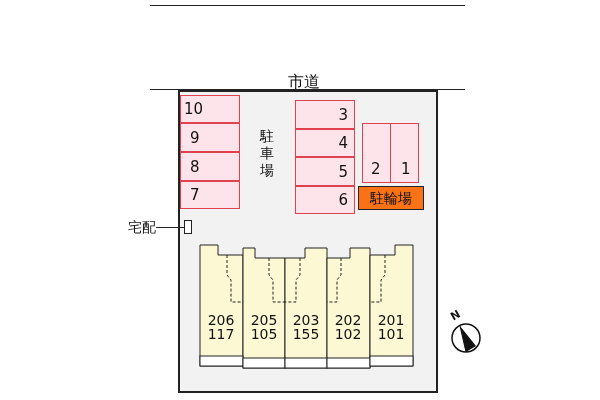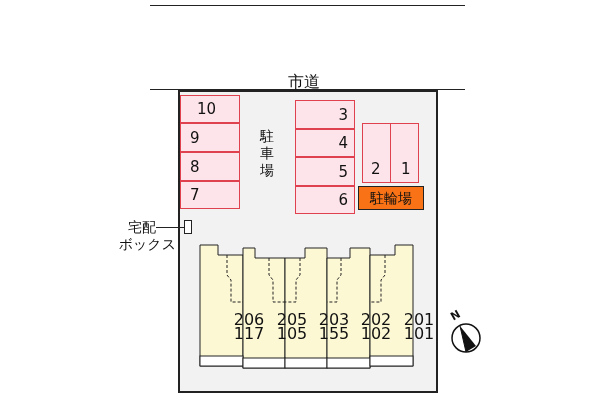--- a/index.html
+++ b/index.html
@@ -9,34 +9,34 @@
   .road-line { position:absolute; height:0; border-top:1.5px solid #222; }
   .road-label { position:absolute; left:288px; top:36px; font-size:16px;margin-top:36px; }
   .lot { position:absolute; left:178px; top:90px; width:260px; height:303px;
          background:#f2f2f2; border:2px solid #222; box-sizing:border-box; }
   .park { position:absolute; background:#fde3ea; border:1px solid #e0414f; box-sizing:border-box;
           font-size:15px; line-height:1; }
   .park span { position:absolute; }
   .vlabel { position:absolute; font-size:14px; line-height:17px; width:16px; text-align:center; }
   .bike-label { position:absolute; left:358px; top:186px; width:66px; height:24px; background:#f97316;
                 border:1px solid #222; box-sizing:border-box; font-size:14px; text-align:center; line-height:22px; }
-  .unit-num { position:absolute; font-size:16px; line-height:14px; text-align:center; width:42px;padding-left:28px; }
+  .unit-num { position:absolute; font-size:14px; line-height:14px; text-align:center; width:42px; }
   .deliv-label { position:absolute; font-size:14px; line-height:17px; text-align:right; }
 </style>
 </head>
 <body>
 
 <div class="road-line" style="left:150px; top:5px; width:315px;"></div>
 <div class="road-label">市道</div>
 <div class="road-line" style="left:150px; top:89px; width:315px;"></div>
 
 <div class="lot"></div>
 
 <div class="park" style="left:180px; top:95px; width:60px; height:28px;">
-  <span style="left:16px; top:6px;">10</span>
+  <span style="left:3px; top:6px;">10</span>
 </div>
 <div class="park" style="left:180px; top:123px; width:60px; height:29px;">
   <span style="left:9px; top:7px;">9</span>
 </div>
 <div class="park" style="left:180px; top:152px; width:60px; height:29px;">
   <span style="left:9px; top:7px;">8</span>
 </div>
 <div class="park" style="left:180px; top:181px; width:60px; height:28px;">
   <span style="left:9px; top:6px;">7</span>
 </div>
@@ -61,21 +61,20 @@
 <div class="park" style="left:362px; top:123px; width:29px; height:60px;">
   <span style="left:8px; bottom:5px;">2</span>
 </div>
 <div class="park" style="left:390px; top:123px; width:29px; height:60px;">
   <span style="left:10px; bottom:5px;">1</span>
 </div>
 <div class="bike-label">駐輪場</div>
 
 <div class="deliv-label" style="left:95px; top:219px; width:81px;">
   <div style="padding-right:20px;">宅配</div>
-  <div>ボックス</div>
 </div>
 <div class="abs" style="left:156px; top:227px; width:28px; border-top:1px solid #222;"></div>
 <div class="abs" style="left:184px; top:220px; width:6px; height:12px; border:1px solid #222; background:#fff;"></div>
 
 <svg class="abs" style="left:195px; top:240px;" width="225" height="132" viewBox="0 0 225 132">
   <g stroke="#222" stroke-width="1" fill="#fdf8d4">
 
     <path d="M5 5 H23 V15 H48 V126 H5 Z"></path>
 
     <path d="M48 8 H60 V18 H90 V128 H48 Z"></path>

